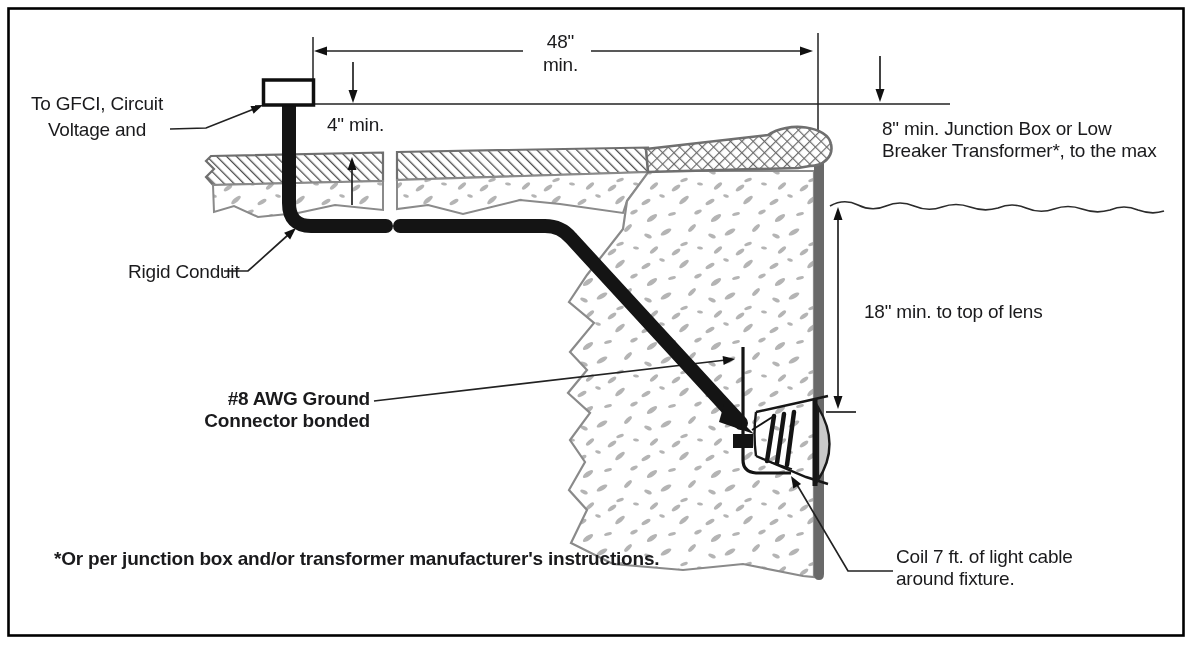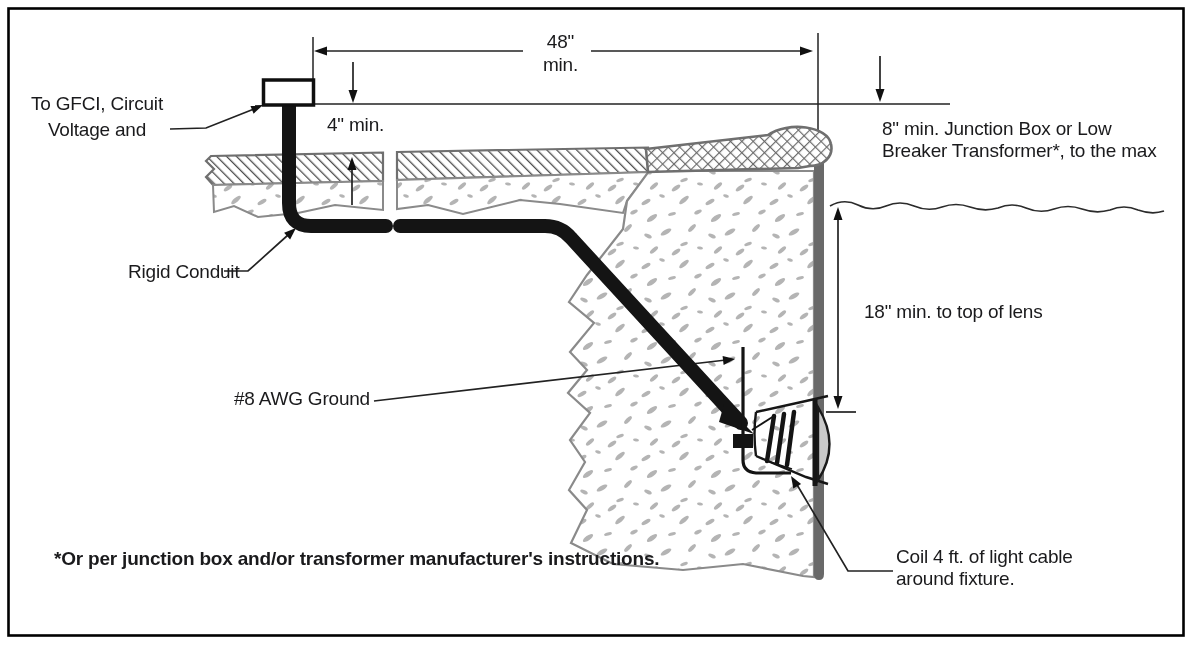--- a/index.html
+++ b/index.html
@@ -7,21 +7,21 @@
          font-family:"Liberation Sans",sans-serif;}
   .stage svg{position:absolute;left:0;top:0;}
   .label{position:absolute;font-size:19px;line-height:21.5px;color:#1a1a1c;
          letter-spacing:-0.2px;white-space:nowrap;}
   .lbl-gfci{left:20px;top:91px;width:154px;text-align:center;line-height:26px;}
   .lbl-rigid{left:104px;top:261px;margin-left:24px;}
   .lbl-dim4{left:327px;top:114px;}
   .lbl-dim48{left:508px;top:30px;width:105px;text-align:center;line-height:23px;}
   .lbl-jbox{left:882px;top:118px;}
   .lbl-dim18{left:864px;top:301px;}
-  .lbl-ground{left:198px;top:388px;width:172px;text-align:right;}
+  .lbl-ground{left:198px;top:388px;width:172px;text-align:right;font-weight:bold;}
   .lbl-coil{left:896px;top:546px;}
   .lbl-foot{left:54px;top:548px;font-weight:bold;}
 </style>
 </head>
 <body>
 
 <div class="stage">
 
 <svg width="1192" height="645" viewBox="0 0 1192 645">
   <defs>
@@ -173,22 +173,23 @@
 
 <div class="label lbl-jbox">
   <div>8" min. Junction Box or Low</div>
   <div>Breaker Transformer*, to the max</div>
 </div>
 
 <div class="label lbl-dim18">18" min. to top of lens</div>
 
 <div class="label lbl-ground">
   <div>#8 AWG Ground</div>
+  <div>Connector bonded</div>
 </div>
 
 <div class="label lbl-coil">
-  <div>Coil 4 ft. of light cable</div>
+  <div>Coil 7 ft. of light cable</div>
   <div>around fixture.</div>
 </div>
 
 <div class="label lbl-foot">*Or per junction box and/or transformer manufacturer's instructions.</div>
 
 </div>
 
 </body></html>

